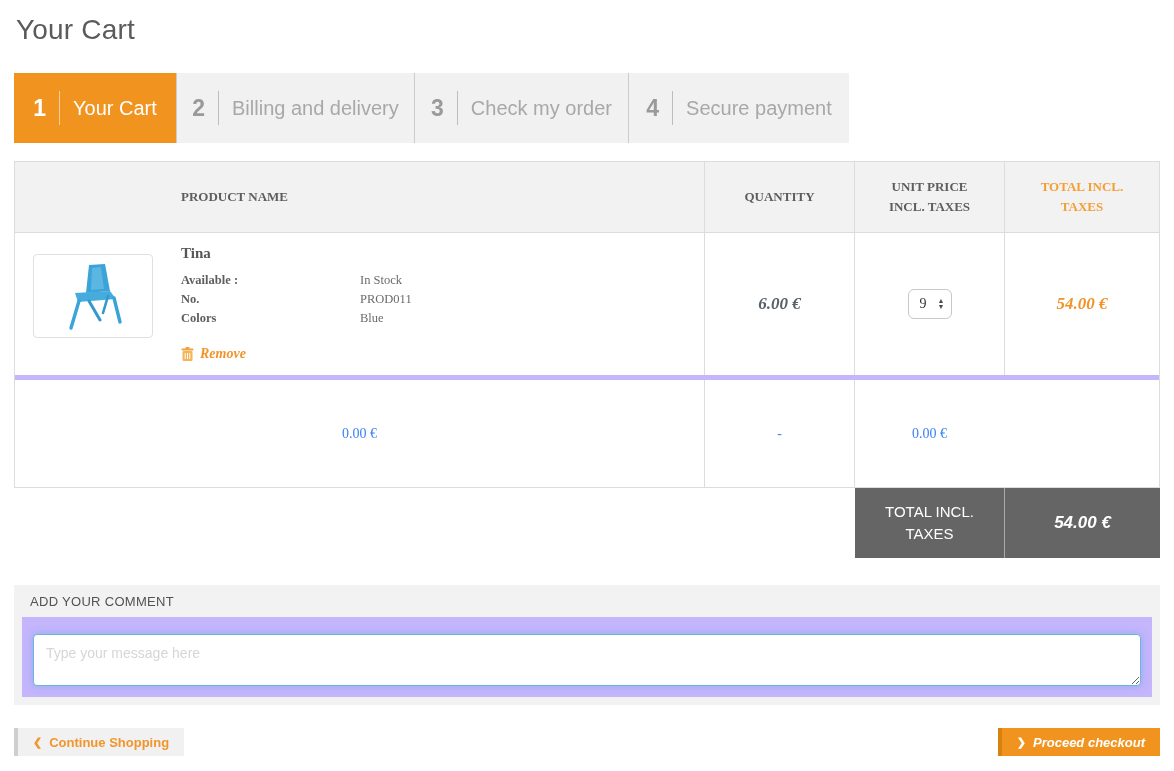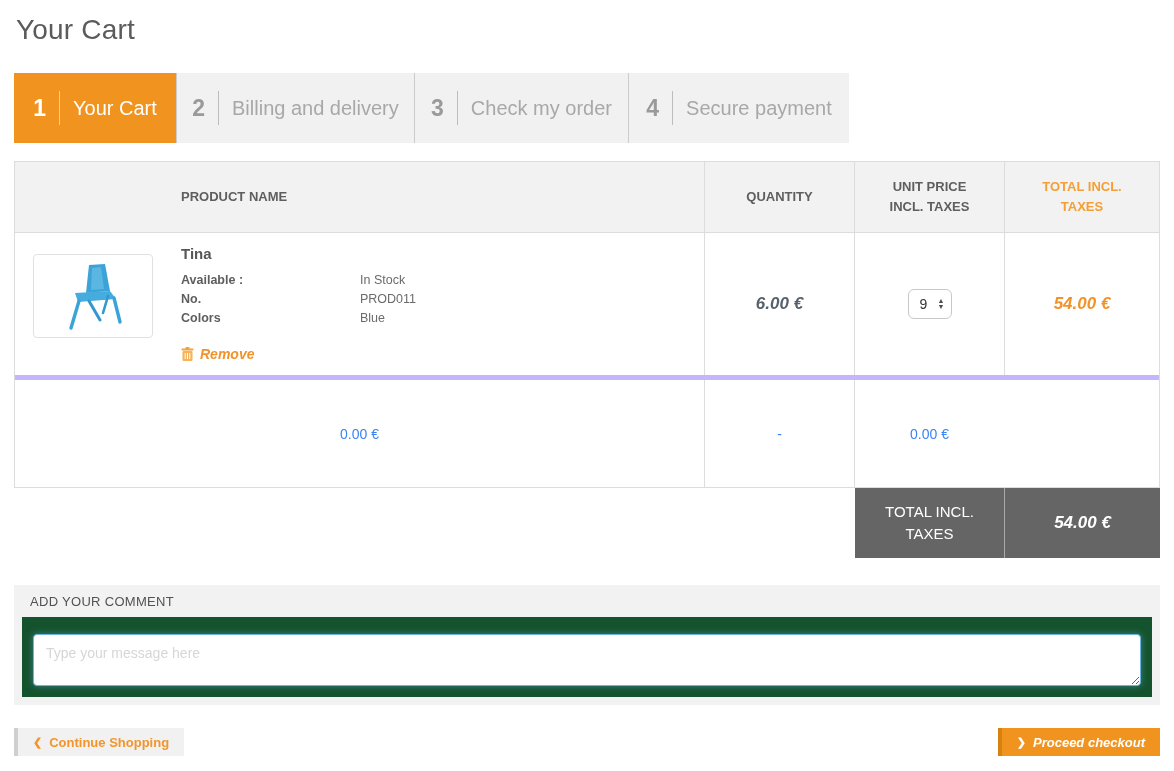--- a/index.html
+++ b/index.html
@@ -29,21 +29,21 @@
   .step .sep { width: 1px; height: 34px; background: #bdbdbd; margin: 0 13px; }
   .step .lbl { font-size: 20px; color: #a8a8a8; white-space: nowrap; }
   .step.active { background: #f0931f; }
   .step.active .num, .step.active .lbl { color: #ffffff; }
   .step.active .sep { background: rgba(255,255,255,0.55); }
   .step-1 { width: 162px; } .step-2 { width: 238px; }
   .step-3 { width: 214px; } .step-4 { width: 221px; }
 
   
   .cart-table { margin-top: 18px; border: 1px solid #dcdcdc; }
-  .trow { display: grid; grid-template-columns: 689px 150px 150px 155px; }
+  .trow { display: grid; grid-template-columns: 689px 150px 150px 155px; font-family: Liberation Serif, serif; }
   .trow > div + div { border-left: 1px solid #dcdcdc; }
   .thead { background: #f2f2f2; height: 71px; border-bottom: 1px solid #dcdcdc; }
   .thead > div {
     display: flex; align-items: center; justify-content: center; text-align: center;
     font-size: 13px; font-weight: bold; color: #5e5e5e; padding: 0 22px; line-height: 1.55;
   }
   .thead .th-product { justify-content: flex-start; padding-left: 166px; text-align: left; }
   .thead .th-total { color: #f49f35; }
 
   .prow { height: 147px; border-bottom: 5px solid #c4b5fd; }
@@ -97,21 +97,21 @@
     flex: 1; display: flex; align-items: center; justify-content: center;
     color: #ffffff; font-size: 17px; font-weight: bold; font-style: italic;
   }
 
   
   .comment-section { margin-top: 27px; background: #f2f2f2; padding-bottom: 8px; }
   .comment-header {
     height: 32px; display: flex; align-items: center; padding-left: 16px;
     font-size: 13px; color: #525252; letter-spacing: 0.3px;
   }
-  .comment-body { background: #14532d; margin: 0 8px; padding: 17px 11px 11px; }
+  .comment-body { background: #c4b5fd; margin: 0 8px; padding: 17px 11px 11px; }
   .comment-textarea {
     display: block; width: 100%; height: 52px; resize: both;
     border: 1px solid #6db3dd; border-radius: 4px;
     box-shadow: 0 0 7px rgba(94,168,222,0.55);
     outline: none; padding: 10px 12px; font-size: 14px;
     font-family: "Liberation Sans", sans-serif; color: #555;
   }
   .comment-textarea::placeholder { color: #d6d6d6; }
 
   

